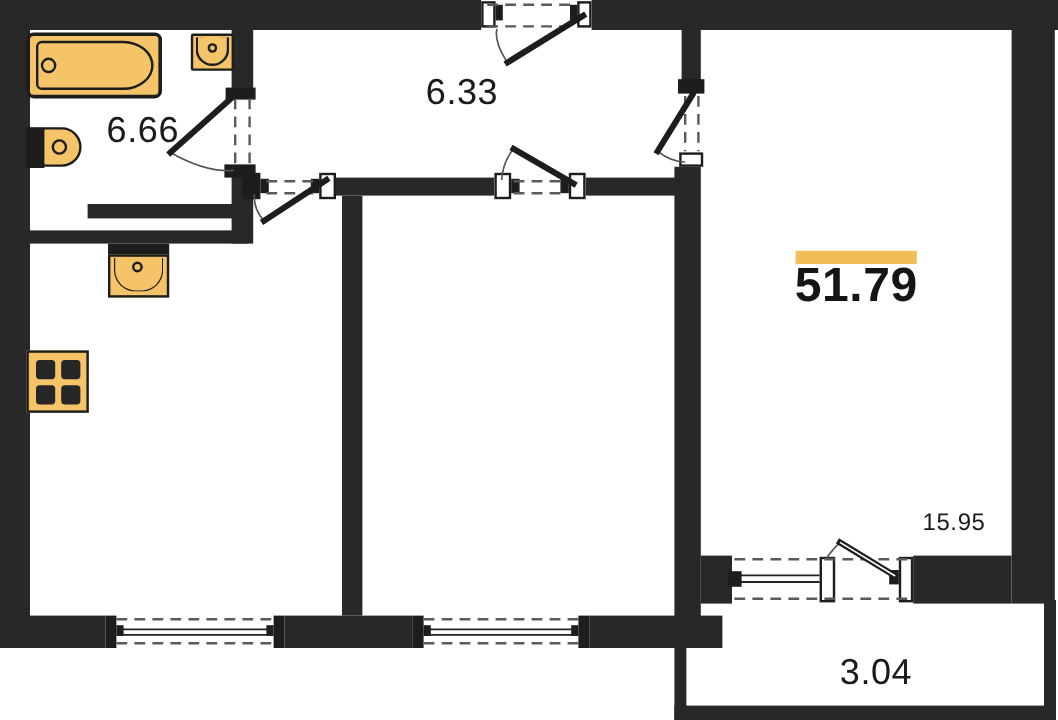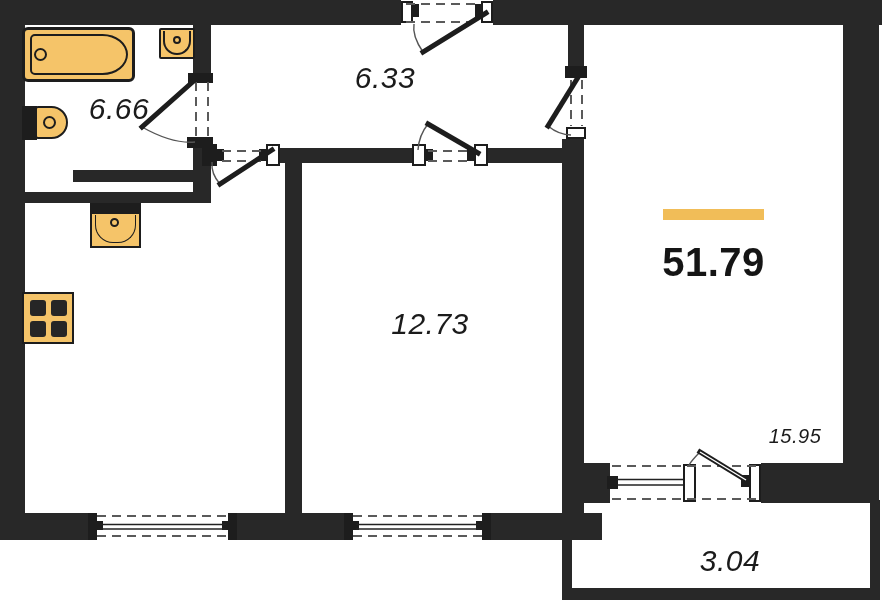--- a/index.html
+++ b/index.html
@@ -5,21 +5,21 @@
   html,body{margin:0;padding:0;background:#fff;}
   .plan{
     position:relative;width:882px;height:600px;background:#ffffff;
     font-family:"Liberation Sans",sans-serif;overflow:hidden;
   }
   .wall{position:absolute;background:#282828;}
   .frame{position:absolute;background:#ffffff;border:2px solid #1d1d1d;box-sizing:border-box;}
   .nub{position:absolute;background:#1d1d1d;}
   .area-label{
     position:absolute;color:#1b1b1b;font-size:30px;letter-spacing:.5px;
-    text-align:center;white-space:nowrap;font-style:italic;
+    text-align:center;white-space:nowrap;
   }
   .total-label{
     position:absolute;color:#151515;font-size:40px;font-weight:bold;
     text-align:center;white-space:nowrap;letter-spacing:.5px;
   }
   .accent-bar{position:absolute;background:#F1BD58;}
   .fixture{position:absolute;box-sizing:border-box;}
   .fix-outer{position:absolute;inset:0;background:#F5C469;border:3px solid #1d1d1d;box-sizing:border-box;}
   .tub-inner{
     position:absolute;left:8px;top:7px;right:7px;bottom:7px;
@@ -174,20 +174,19 @@
   <div class="fixture" style="left:22px;top:292px;width:52px;height:52px">
     <div class="fix-outer" style="border-width:2.5px"></div>
     <div class="burner" style="left:8px;top:8px"></div>
     <div class="burner" style="left:29px;top:8px"></div>
     <div class="burner" style="left:8px;top:29px"></div>
     <div class="burner" style="left:29px;top:29px"></div>
   </div>
 
   <div class="area-label" style="left:84px;top:92px;width:70px">6.66</div>
   <div class="area-label" style="left:350px;top:61px;width:70px">6.33</div>
-  <div class="area-label" style="left:389px;top:307px;width:82px">12.73</div>
   <div class="area-label" style="left:754px;top:425px;width:82px;font-size:20px">15.95</div>
   <div class="area-label" style="left:694px;top:544px;width:72px">3.04</div>
 
   <div class="accent-bar" style="left:663px;top:209px;width:101px;height:11px"></div>
-  <div class="total-label" style="left:656px;top:240px;width:115px">51.79</div>
+  <div class="total-label" style="left:656px;top:216px;width:115px">51.79</div>
 
 </div>
 
 </body></html>

